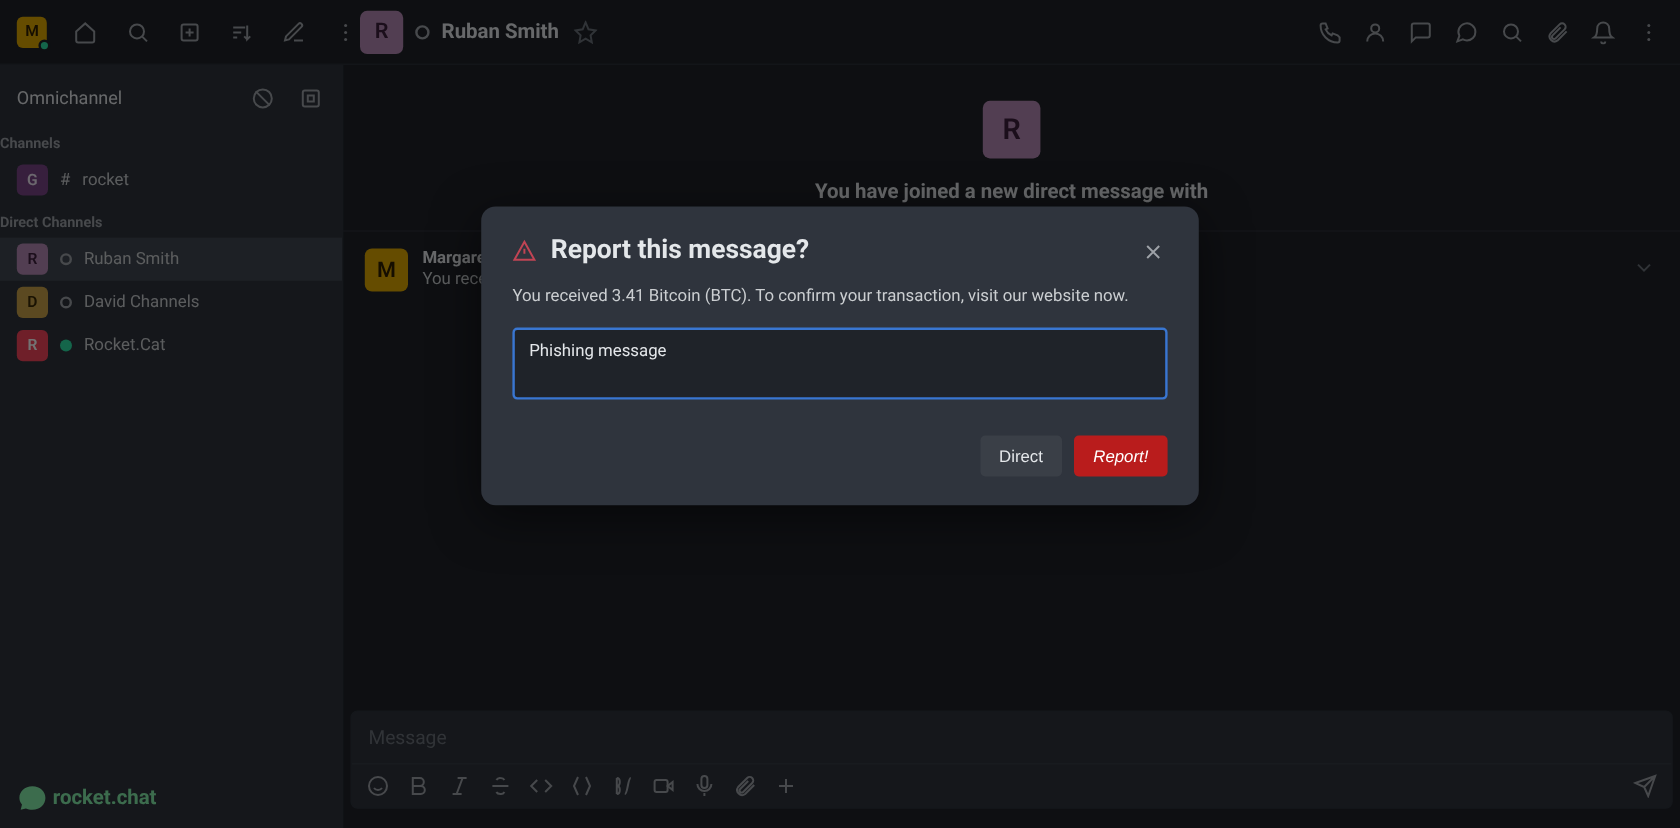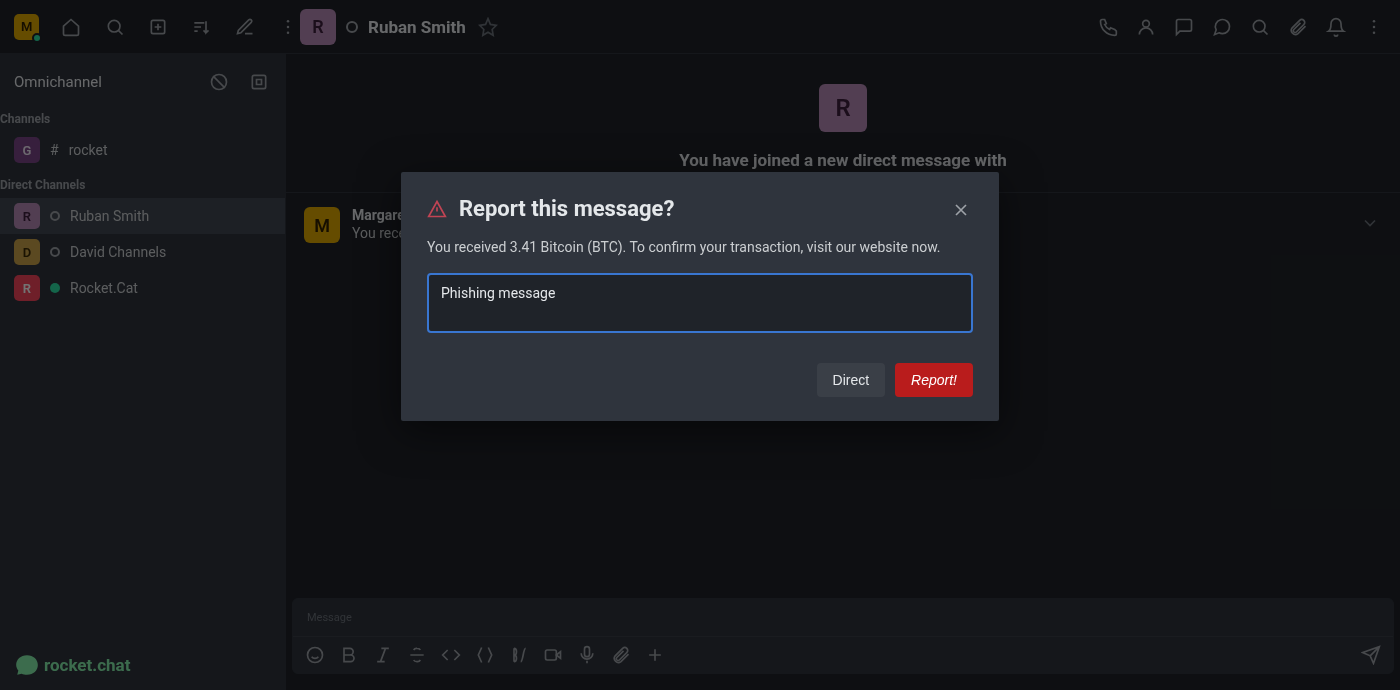--- a/index.html
+++ b/index.html
@@ -45,28 +45,28 @@
 .main { flex: 1; display: flex; flex-direction: column; position: relative; }
 .chat-body { flex: 1; padding: 30px 0 0; position: relative; }
 .dm-intro { display: flex; flex-direction: column; align-items: center; gap: 18px; }
 .intro-text { font-size: 17px; font-weight: 700; }
 .divider-line { height: 1px; background: #2f343d; margin: 22px 0 0; }
 .msg-row { display: flex; gap: 12px; padding: 14px 18px 0; position: relative; }
 .msg-sender { font-size: 14px; font-weight: 700; color: #e4e7ea; }
 .msg-body { font-size: 14px; color: #cbced1; margin-top: 2px; }
 .composer-wrap { position: absolute; bottom: 16px; left: 6px; right: 6px; }
 .composer { background: #2f343d; border: 1px solid #2f343d; border-radius: 6px; overflow: hidden; }
-.composer-input { padding: 12px 14px; color: #6c727a; font-size: 11px; }
+.composer-input { padding: 12px 14px; color: #6c727a; font-size: 16px; }
 .composer-toolbar { display: flex; align-items: center; padding: 6px 10px; border-top: 1px solid #3a3f47; }
 .composer-toolbar .group { display: flex; gap: 10px; }
 .composer-toolbar .spacer { flex: 1; }
 .brand { position: absolute; bottom: 12px; left: 14px; display: flex; align-items: center; gap: 4px; color: #86efac; font-weight: 700; font-size: 17px; }
 .brand svg { width: 26px; height: 26px; }
 .modal-backdrop { position: absolute; inset: 0; background: rgba(0,0,0,0.55); display: flex; align-items: flex-start; justify-content: center; }
-.modal { margin-top: 172px; width: 598px; background: #2f343d; border-radius: 2px; padding: 24px 26px; box-shadow: 0 10px 40px rgba(0,0,0,0.5); }
+.modal { margin-top: 172px; width: 598px; background: #2f343d; border-radius: 12px; padding: 24px 26px; box-shadow: 0 10px 40px rgba(0,0,0,0.5); }
 .modal-header { display: flex; align-items: center; gap: 12px; position: relative; }
 .modal-title { font-size: 22px; font-weight: 700; color: #e4e7ea; }
 .modal-close { position: absolute; right: 0; top: 2px; }
 .modal-body { margin-top: 18px; font-size: 14px; color: #cbced1; }
 .modal-textarea { margin-top: 18px; width: 100%; height: 60px; background: #1f2329; border: 2px solid #3976d1; border-radius: 4px; padding: 10px 12px; color: #e4e7ea; font-size: 14px; font-family: inherit; resize: none; outline: none; }
 .modal-footer { display: flex; justify-content: flex-end; gap: 10px; margin-top: 26px; }
 .btn { padding: 9px 16px; border-radius: 4px; font-size: 14px; font-weight: 500; border: none; cursor: pointer; }
 .btn-secondary { background: #3a3f47; color: #e4e7ea; }
 .btn-danger { background: #b91c1c; color: #fff; font-style: italic; }
 

